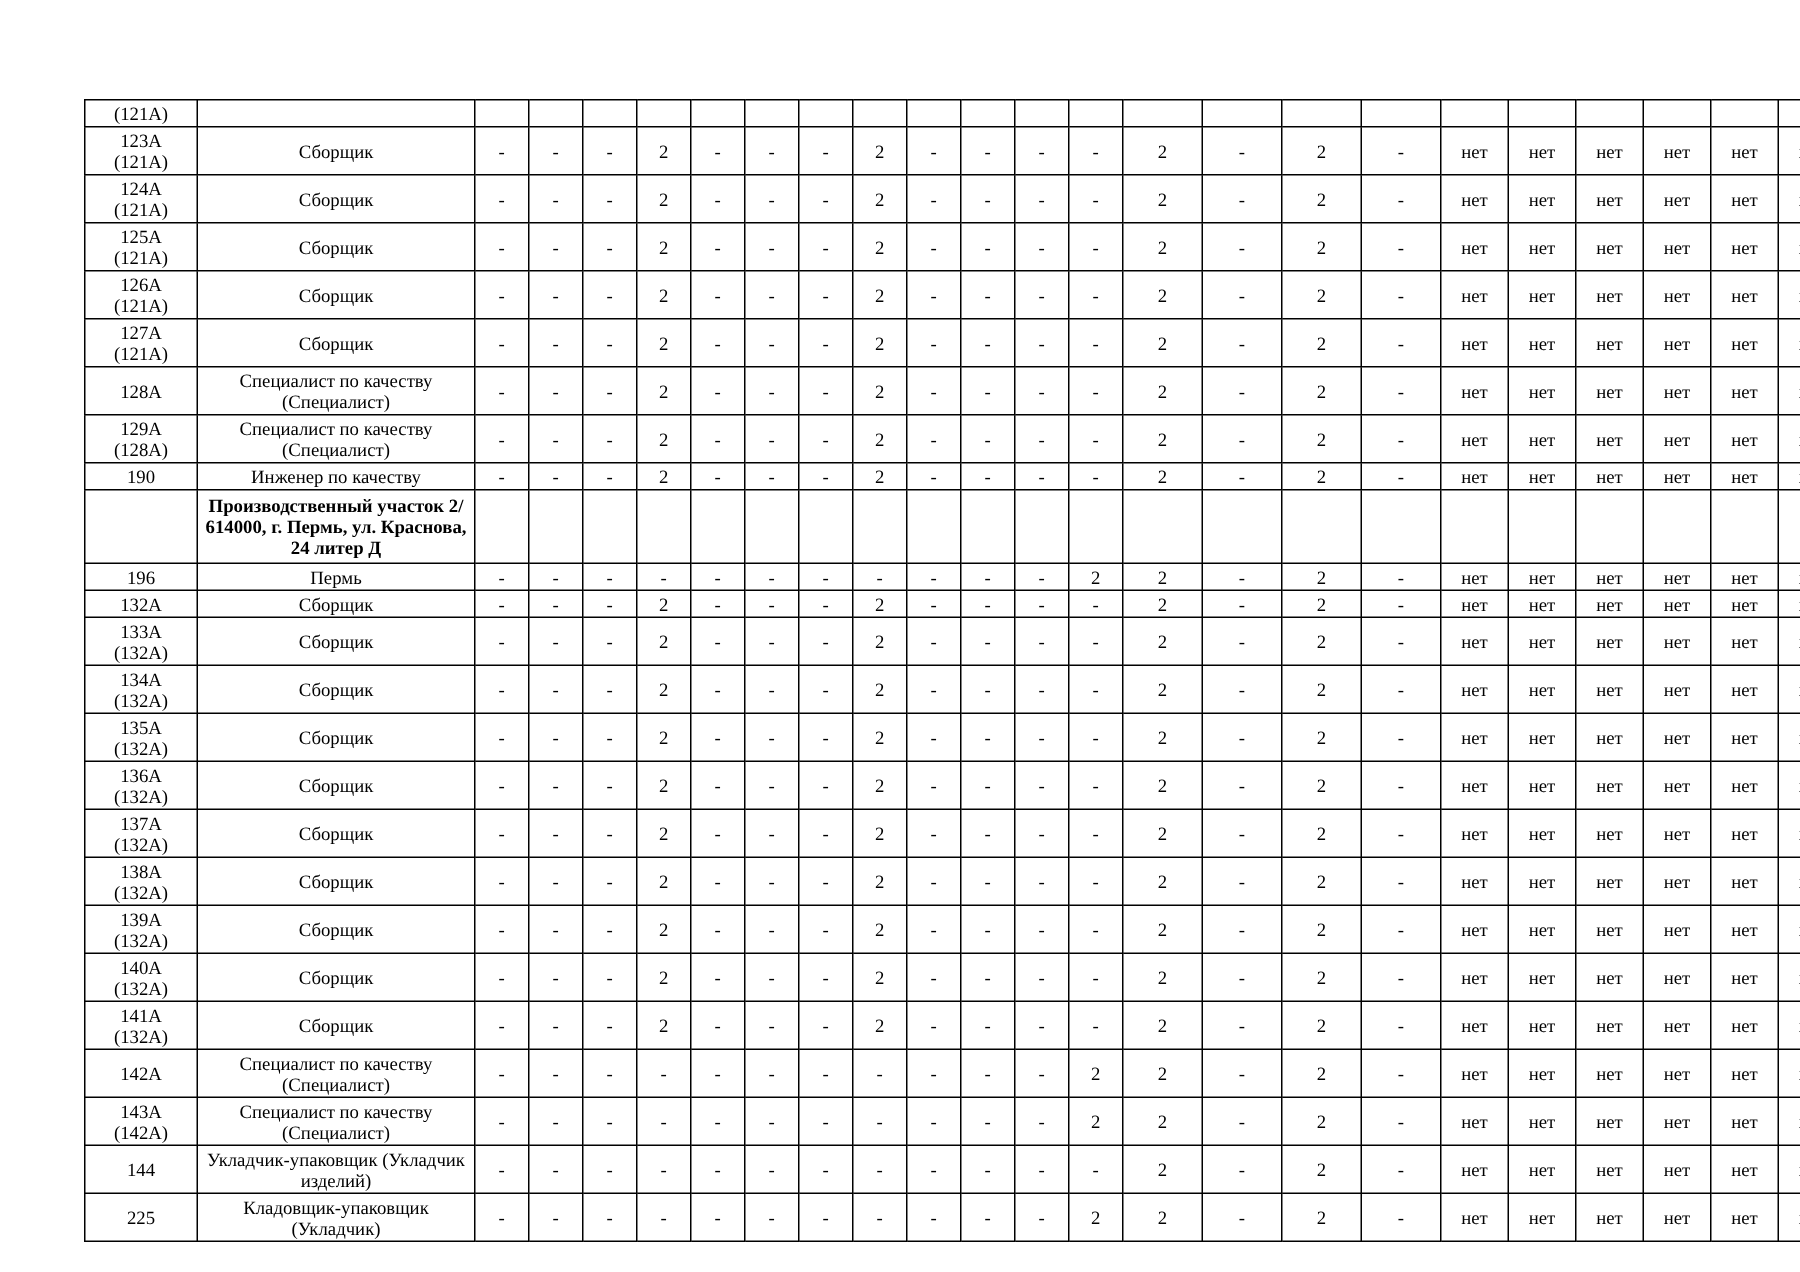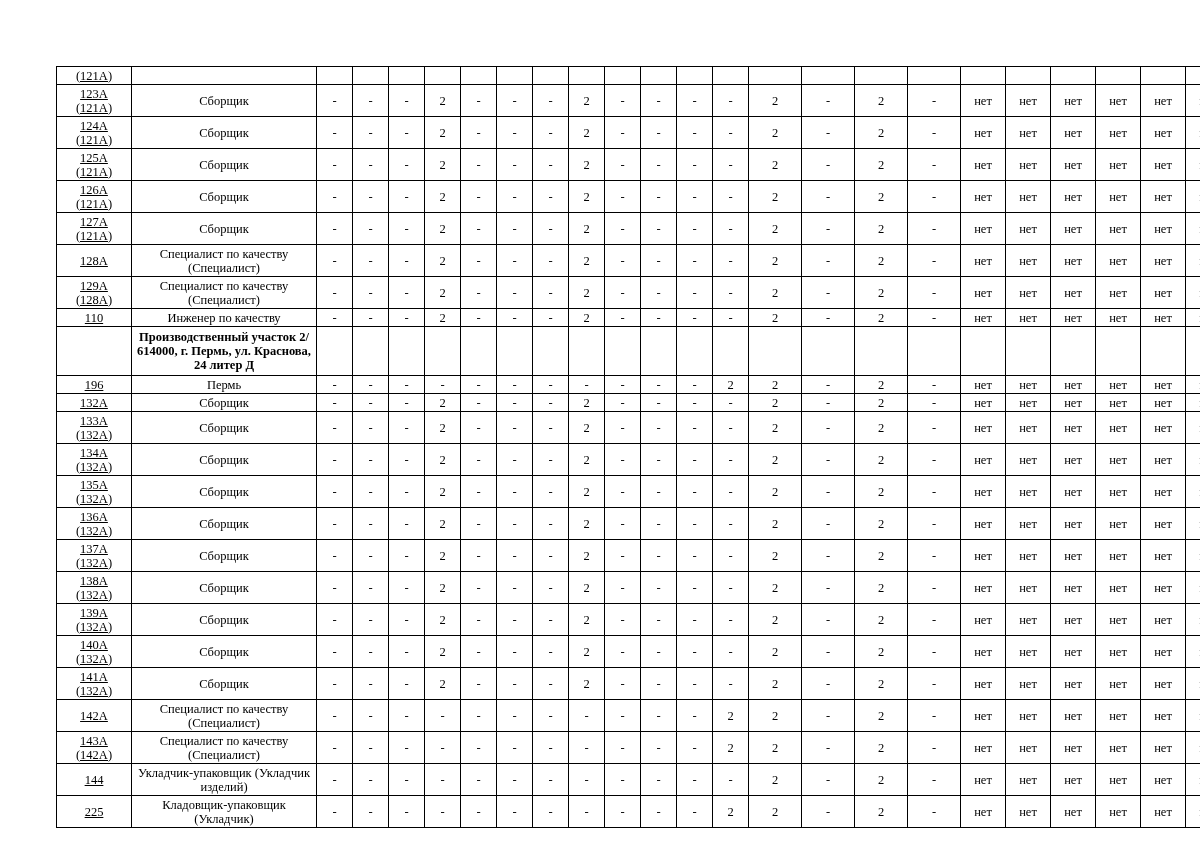--- a/index.html
+++ b/index.html
@@ -33,21 +33,20 @@
     text-align: center;
     vertical-align: middle;
     padding: 1px 1px;
     overflow: hidden;
     white-space: normal;
   }
   td.c-num {
     width: 72px;
     font-size: 13px;
     padding: 2px 1px;
-    text-decoration: underline;
   }
   td.c-pos {
     width: 182px;
     font-size: 13px;
     padding: 2px 4px;
   }
   td.c-n {
     width: 33px;
   }
   td.c-w {
@@ -299,21 +298,21 @@
           <td class="c-w">-</td>
           <td class="c-net">нет</td>
           <td class="c-net">нет</td>
           <td class="c-net">нет</td>
           <td class="c-net">нет</td>
           <td class="c-net">нет</td>
           <td class="c-net">нет</td>
         </tr>
         <tr class="r-short">
           <td class="c-num">
-            <span class="numline">110</span>
+            <span class="numline">190</span>
           </td>
           <td class="c-pos">Инженер по качеству</td>
           <td class="c-n">-</td>
           <td class="c-n">-</td>
           <td class="c-n">-</td>
           <td class="c-n">2</td>
           <td class="c-n">-</td>
           <td class="c-n">-</td>
           <td class="c-n">-</td>
           <td class="c-n">2</td>

